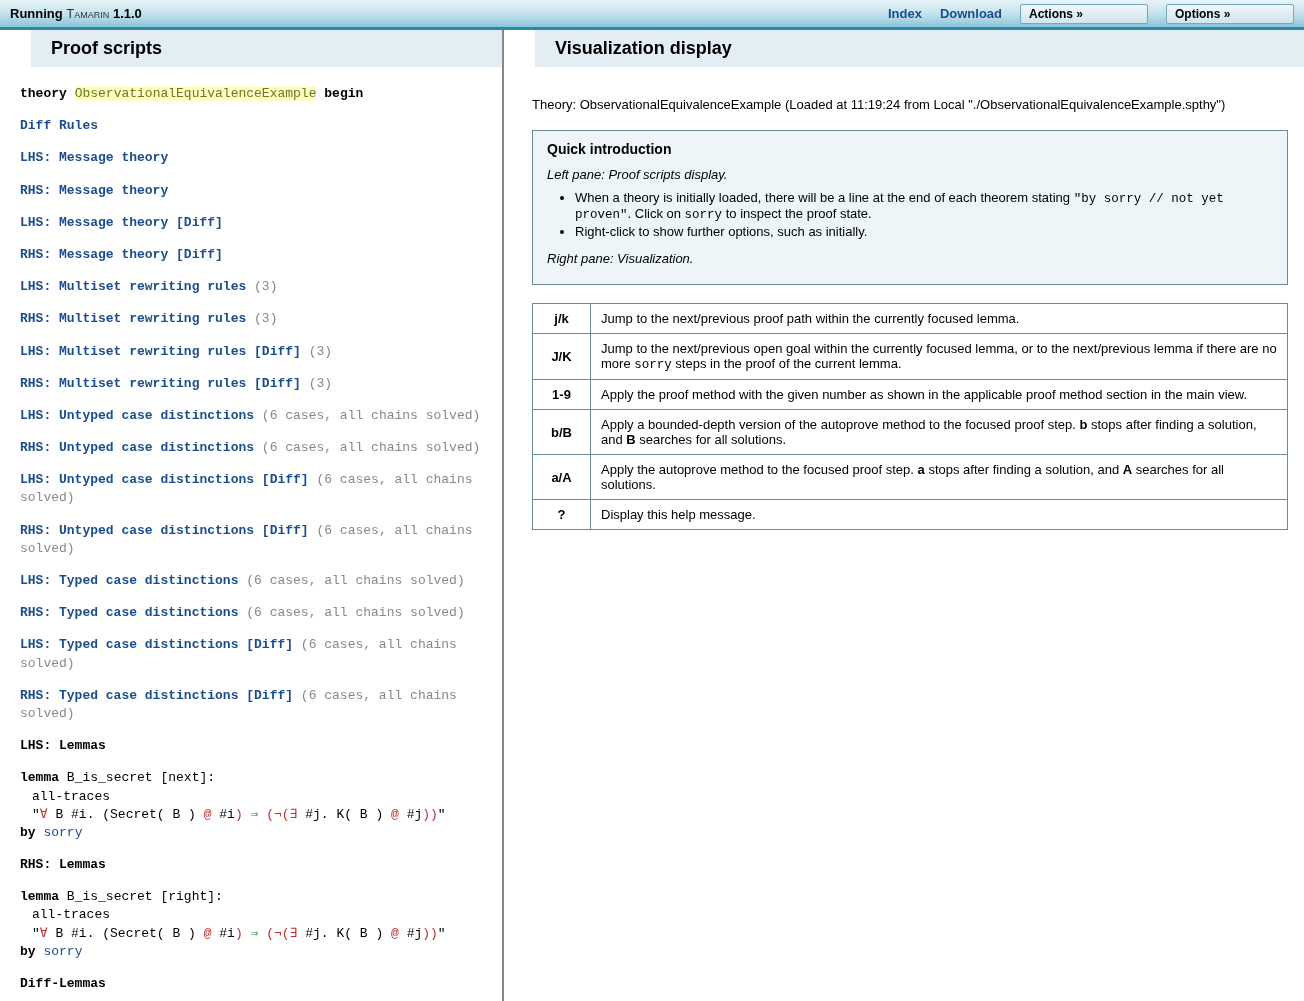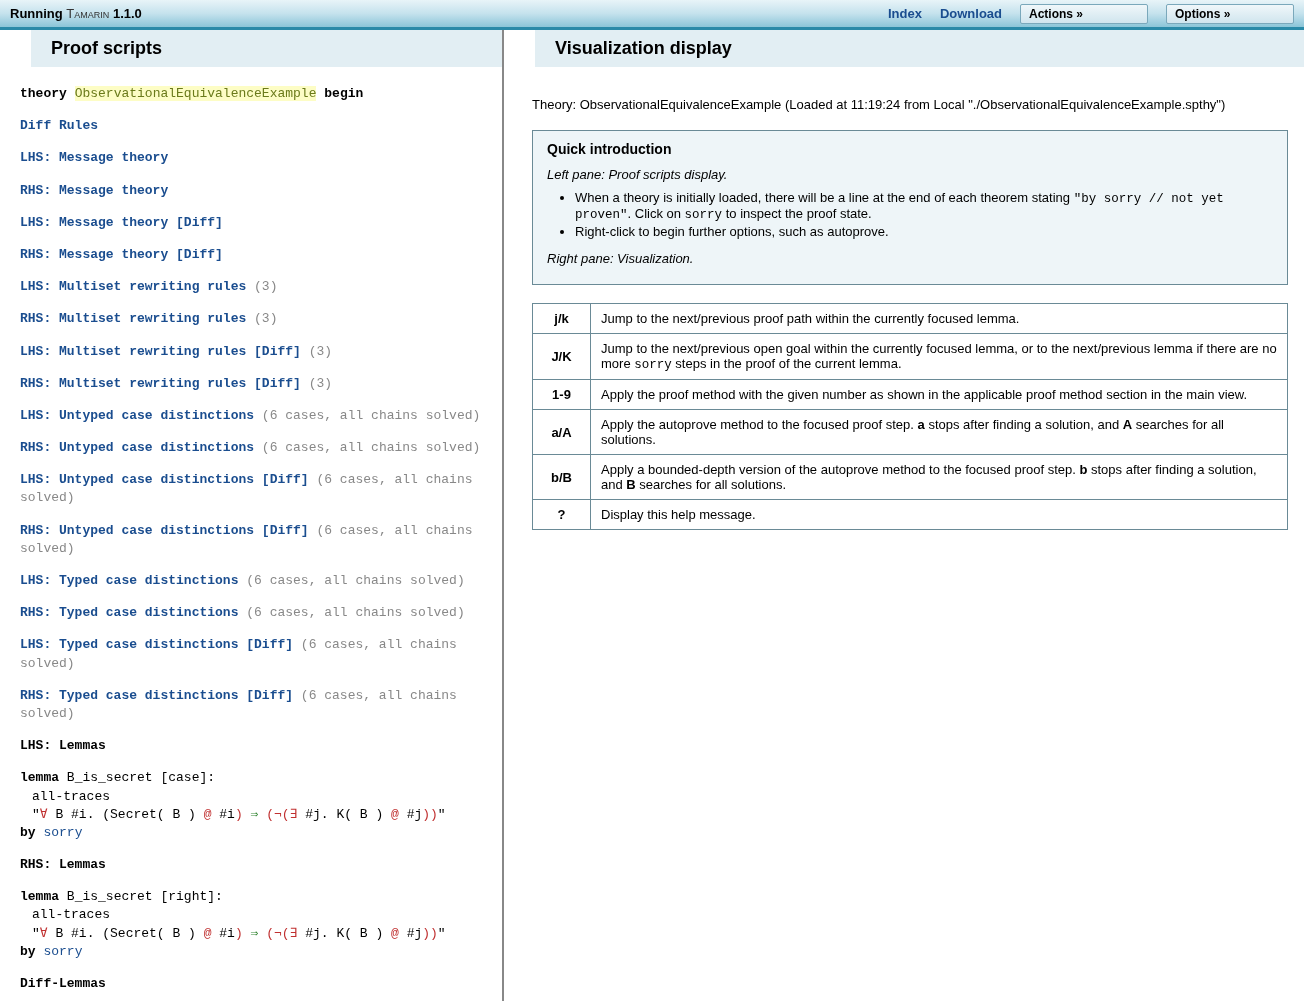--- a/index.html
+++ b/index.html
@@ -128,21 +128,21 @@
       <div class="block"><a class="link">LHS: Untyped case distinctions [Diff]</a> <span class="grey">(6 cases, all chains solved)</span></div>
       <div class="block"><a class="link">RHS: Untyped case distinctions [Diff]</a> <span class="grey">(6 cases, all chains solved)</span></div>
       <div class="block"><a class="link">LHS: Typed case distinctions</a> <span class="grey">(6 cases, all chains solved)</span></div>
       <div class="block"><a class="link">RHS: Typed case distinctions</a> <span class="grey">(6 cases, all chains solved)</span></div>
       <div class="block"><a class="link">LHS: Typed case distinctions [Diff]</a> <span class="grey">(6 cases, all chains solved)</span></div>
       <div class="block"><a class="link">RHS: Typed case distinctions [Diff]</a> <span class="grey">(6 cases, all chains solved)</span></div>
 
       <div class="block"><b>LHS: Lemmas</b></div>
 
       <div class="block">
-        <div><b>lemma</b> <span>B_is_secret [case]:</span></div>
+        <div><b>lemma</b> <span>B_is_secret [next]:</span></div>
         <div class="lemma-formula">all-traces</div>
         <div class="lemma-formula"><span>"</span><span class="sym-red">∀</span><span> B #i. (Secret( B ) </span><span class="sym-red">@</span><span> #i</span><span class="sym-red">)</span><span class="sym-green"> ⇒ </span><span class="sym-red">(</span><span class="sym-red">¬(</span><span class="sym-red">∃</span><span> #j. K( B ) </span><span class="sym-red">@</span><span> #j</span><span class="sym-red">))</span><span>"</span></div>
         <div><b>by</b> <a class="sorry">sorry</a></div>
       </div>
 
       <div class="block"><b>RHS: Lemmas</b></div>
 
       <div class="block">
         <div><b>lemma</b> <span>B_is_secret [right]:</span></div>
         <div class="lemma-formula">all-traces</div>
@@ -158,46 +158,46 @@
   <div class="right-pane">
     <div class="pane-header">Visualization display</div>
     <div class="right-content">
       <div class="theory-info">Theory: ObservationalEquivalenceExample (Loaded at 11:19:24 from Local "./ObservationalEquivalenceExample.spthy")</div>
 
       <div class="quick-intro">
         <h3>Quick introduction</h3>
         <div class="sub">Left pane: Proof scripts display.</div>
         <ul>
           <li><span>When a theory is initially loaded, there will be a line at the end of each theorem stating </span><span class="mono">"by sorry // not yet proven"</span><span>. Click on </span><span class="mono">sorry</span><span> to inspect the proof state.</span></li>
-          <li>Right-click to begin further options, such as autoprove.</li>
+          <li>Right-click to show further options, such as initially.</li>
         </ul>
         <div class="sub">Right pane: Visualization.</div>
       </div>
 
       <table class="kb">
         <tbody>
             <tr>
           <td class="key">j/k</td>
           <td>Jump to the next/previous proof path within the currently focused lemma.</td>
         </tr>
         <tr>
           <td class="key">J/K</td>
           <td><span>Jump to the next/previous open goal within the currently focused lemma, or to the next/previous lemma if there are no more </span><span class="mono">sorry</span><span> steps in the proof of the current lemma.</span></td>
         </tr>
         <tr>
           <td class="key">1-9</td>
           <td>Apply the proof method with the given number as shown in the applicable proof method section in the main view.</td>
         </tr>
         <tr>
+          <td class="key">b/B</td>
+          <td><span>Apply a bounded-depth version of the autoprove method to the focused proof step. </span><b>b</b><span> stops after finding a solution, and </span><b>B</b><span> searches for all solutions.</span></td>
+        </tr>
+        <tr>
           <td class="key">a/A</td>
           <td><span>Apply the autoprove method to the focused proof step. </span><b>a</b><span> stops after finding a solution, and </span><b>A</b><span> searches for all solutions.</span></td>
-        </tr>
-        <tr>
-          <td class="key">b/B</td>
-          <td><span>Apply a bounded-depth version of the autoprove method to the focused proof step. </span><b>b</b><span> stops after finding a solution, and </span><b>B</b><span> searches for all solutions.</span></td>
         </tr>
         <tr>
           <td class="key">?</td>
           <td>Display this help message.</td>
         </tr>
       </tbody>
         </table>
     </div>
   </div>
 </div>

